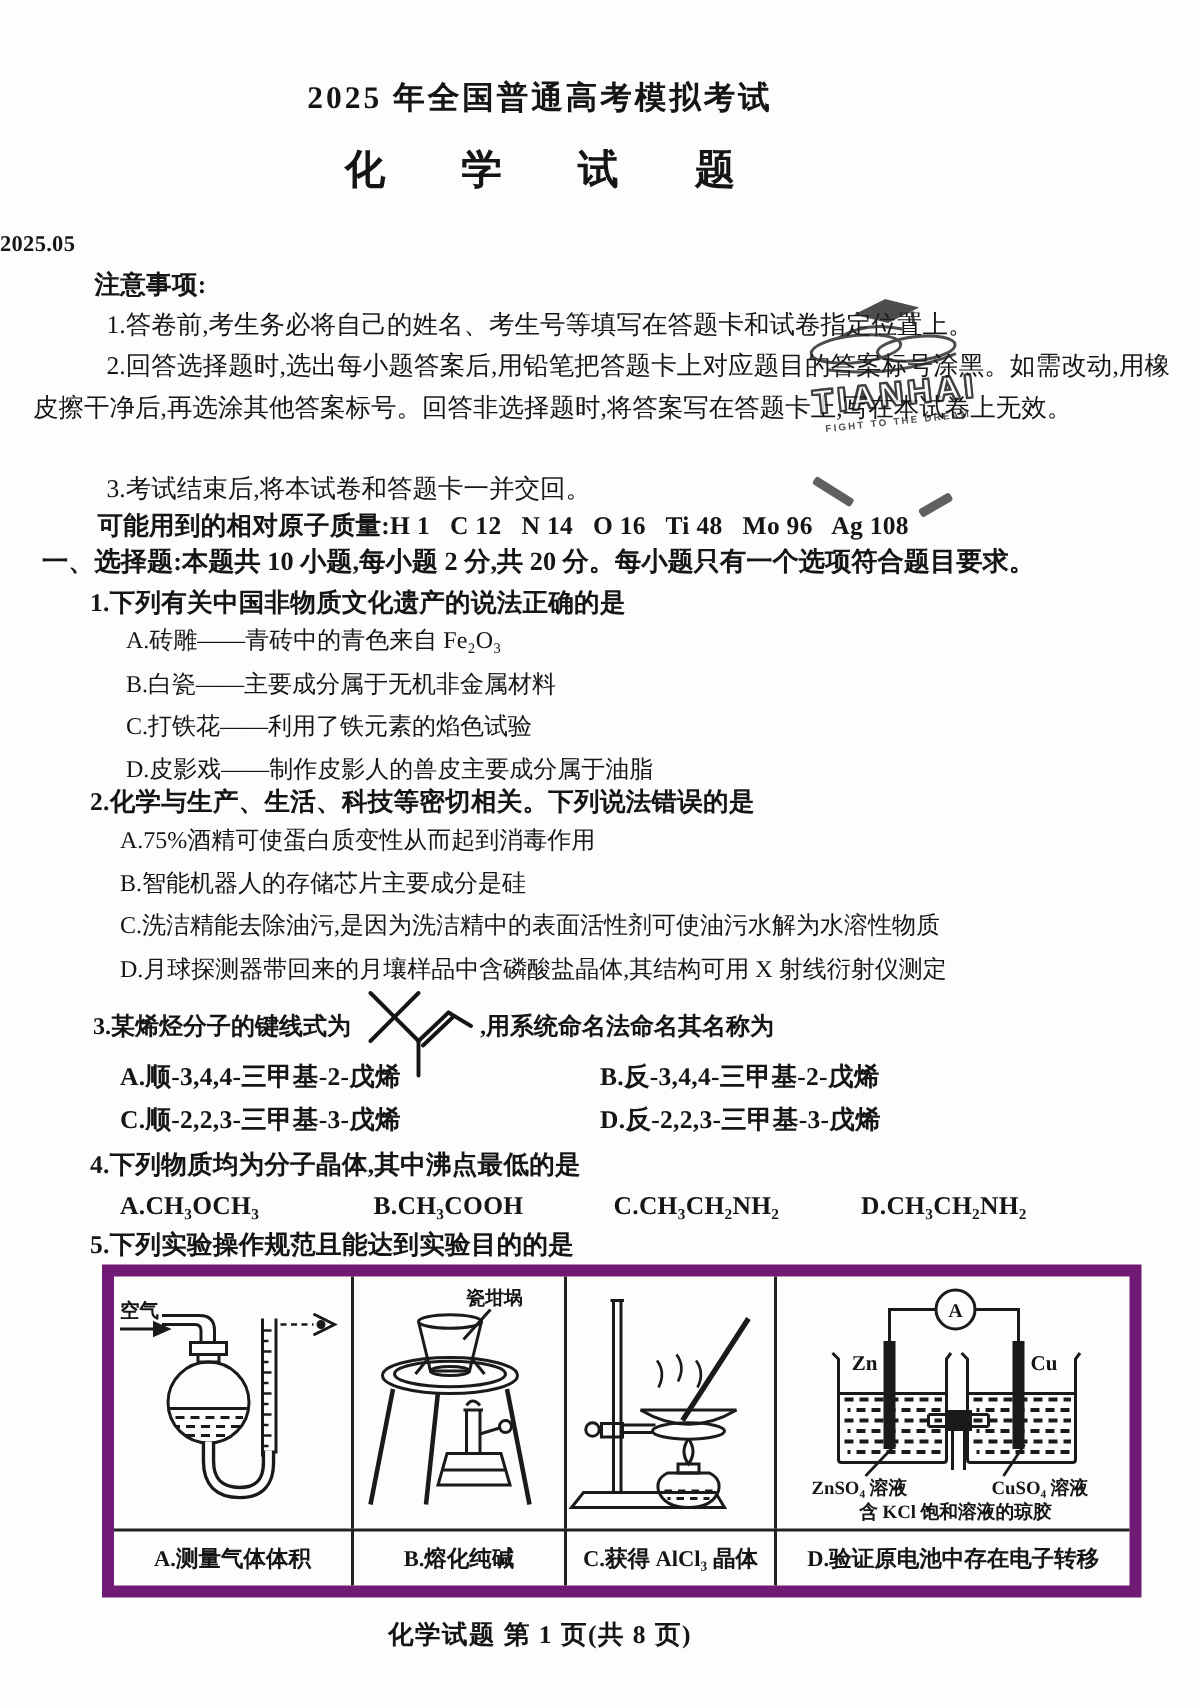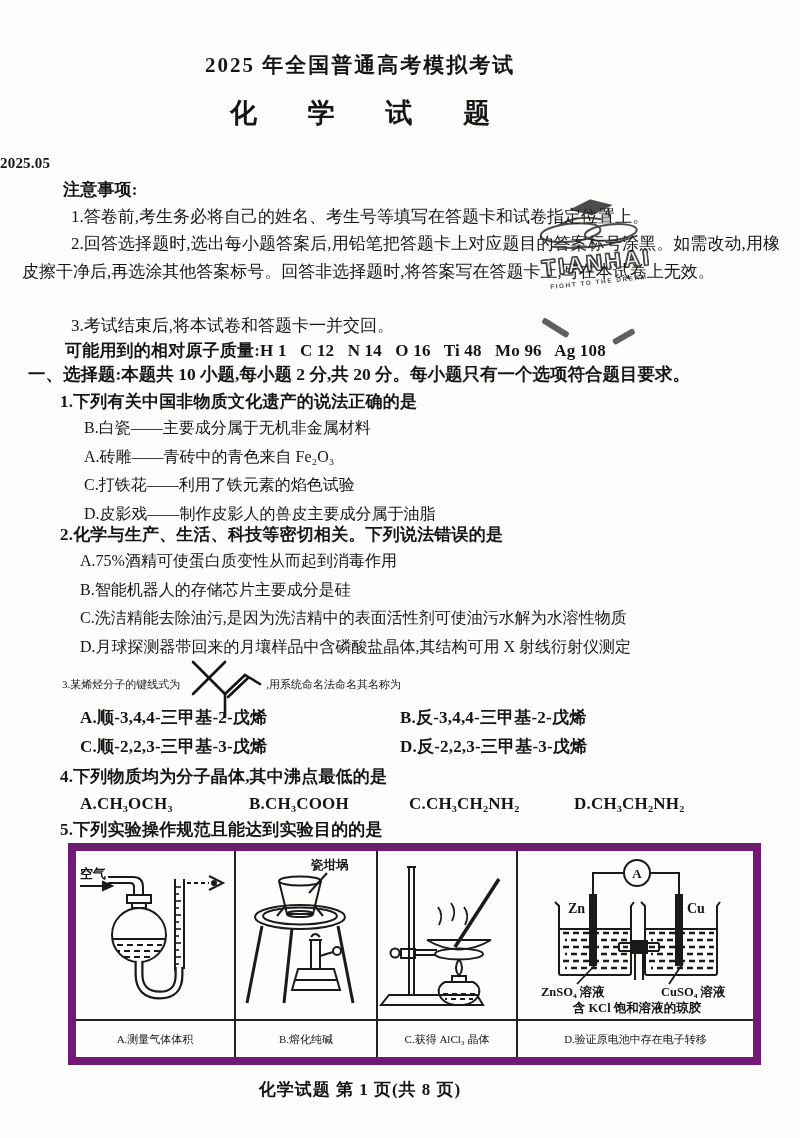--- a/index.html
+++ b/index.html
@@ -9,25 +9,25 @@
   .ctr{left:0;width:720px;text-align:center}
   .exam-title{top:52px;font-size:21px;letter-spacing:2px}
   .paper-title{top:100px;font-size:27px;letter-spacing:22px;text-indent:22px}
   .date{top:150px;left:0;width:742px;text-align:left;font-weight:700;font-size:15px}
   .notice-h{top:176px;left:63px}
   .para{position:absolute;left:22px;width:758px;font-size:17px;font-weight:400;line-height:27.5px;text-align:justify;text-indent:49px}
   .atomic{top:337px;left:65px;white-space:pre}
   .sec{top:361px;left:28px;font-size:17.5px;letter-spacing:0}
   .opt-col{position:absolute;left:84px}
   .opt-col div{height:28.6px;line-height:28.6px}
-  .q3row{position:absolute;top:646px;left:62px;height:76px;display:flex;align-items:center;font-size:11px;font-weight:400}
+  .q3row{position:absolute;top:646px;left:62px;height:76px;display:flex;align-items:center;font-size:16px;font-weight:700}
   .t5{position:absolute;top:843px;left:68px;display:grid;grid-template-columns:160px 142px 140px 235px;grid-template-rows:168px 38px;border:8px solid #701a75}
   .t5 .cell{border-right:2px solid #222;display:flex;align-items:center;justify-content:center;overflow:hidden}
   .t5 .cell.last{border-right:none}
-  .t5 .cap{border-top:2px solid #222;font-size:11px;font-weight:400;white-space:nowrap}
+  .t5 .cap{border-top:2px solid #222;font-size:15px;font-weight:700;white-space:nowrap}
   .footer{top:1076px;font-size:17px;font-weight:700;letter-spacing:1px}
   svg{display:block}
   svg text{font-family:"Liberation Serif","DejaVu Serif",serif}
   .stamp{position:absolute;top:198px;left:503px;width:190px;height:150px;opacity:.8;transform:rotate(-6deg);color:#222;text-align:center;pointer-events:none}
   .stamp-title{font-family:"Liberation Sans","DejaVu Sans",sans-serif;font-size:22px;font-weight:bold;letter-spacing:3px;-webkit-text-stroke:1px #111;color:#fff;text-shadow:1px 1px 0 #111,-1px -1px 0 #111,1px -1px 0 #111,-1px 1px 0 #111}
   .stamp-sub{font-family:"Liberation Sans","DejaVu Sans",sans-serif;font-size:6.5px;font-weight:bold;letter-spacing:1.5px;margin-top:2px}
   .smudge{position:absolute;background:#3a3a3a;border-radius:2px}
 </style>
 </head>
 <body>
@@ -56,22 +56,22 @@
   <div class="stamp-title">TIANHAI</div>
   <div class="stamp-sub">FIGHT TO THE DREAM</div>
   <div class="smudge" style="left:32px;top:122px;width:30px;height:6px;transform:rotate(38deg)"></div>
   <div class="smudge" style="left:102px;top:138px;width:24px;height:6px;transform:rotate(-24deg)"></div>
 </div>
 
 <div class="ln sec">一、选择题:本题共 10 小题,每小题 2 分,共 20 分。每小题只有一个选项符合题目要求。</div>
 
 <div class="ln" style="top:388px;left:60px">1.下列有关中国非物质文化遗产的说法正确的是</div>
 <div class="opt-col" style="top:414px">
+  <div>A.砖雕——青砖中的青色来自 Fe₂O₃</div>
   <div>B.白瓷——主要成分属于无机非金属材料</div>
-  <div>A.砖雕——青砖中的青色来自 Fe₂O₃</div>
   <div>C.打铁花——利用了铁元素的焰色试验</div>
   <div>D.皮影戏——制作皮影人的兽皮主要成分属于油脂</div>
 </div>
 
 <div class="ln" style="top:521px;left:60px">2.化学与生产、生活、科技等密切相关。下列说法错误的是</div>
 <div class="opt-col" style="top:547px;left:80px">
   <div>A.75%酒精可使蛋白质变性从而起到消毒作用</div>
   <div>B.智能机器人的存储芯片主要成分是硅</div>
   <div>C.洗洁精能去除油污,是因为洗洁精中的表面活性剂可使油污水解为水溶性物质</div>
   <div>D.月球探测器带回来的月壤样品中含磷酸盐晶体,其结构可用 X 射线衍射仪测定</div>

